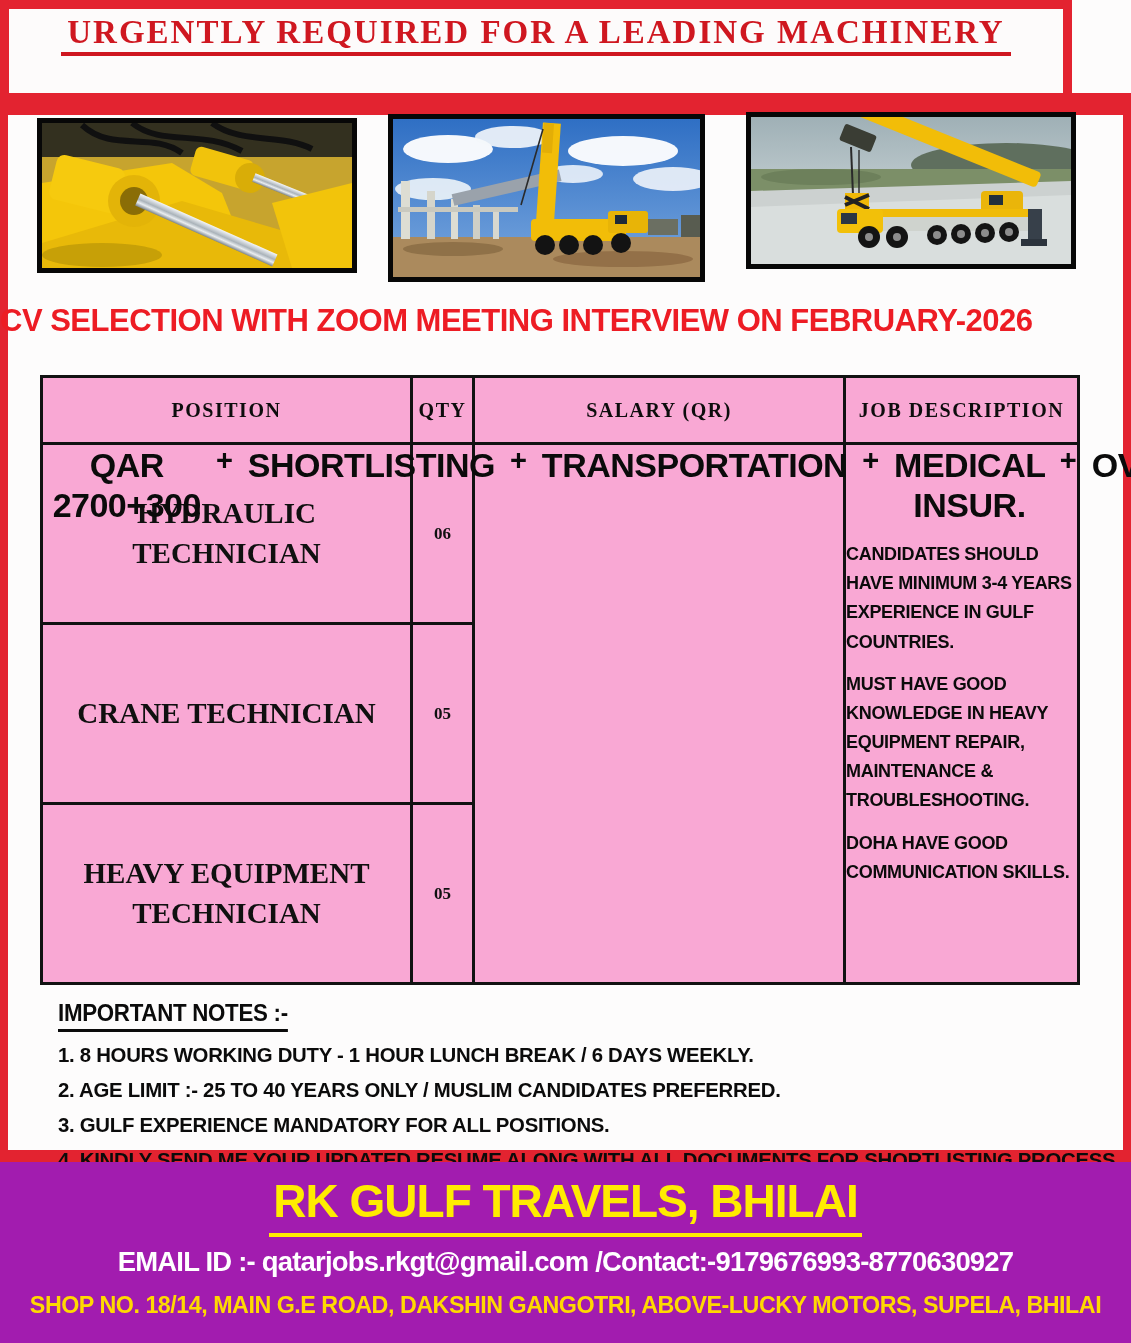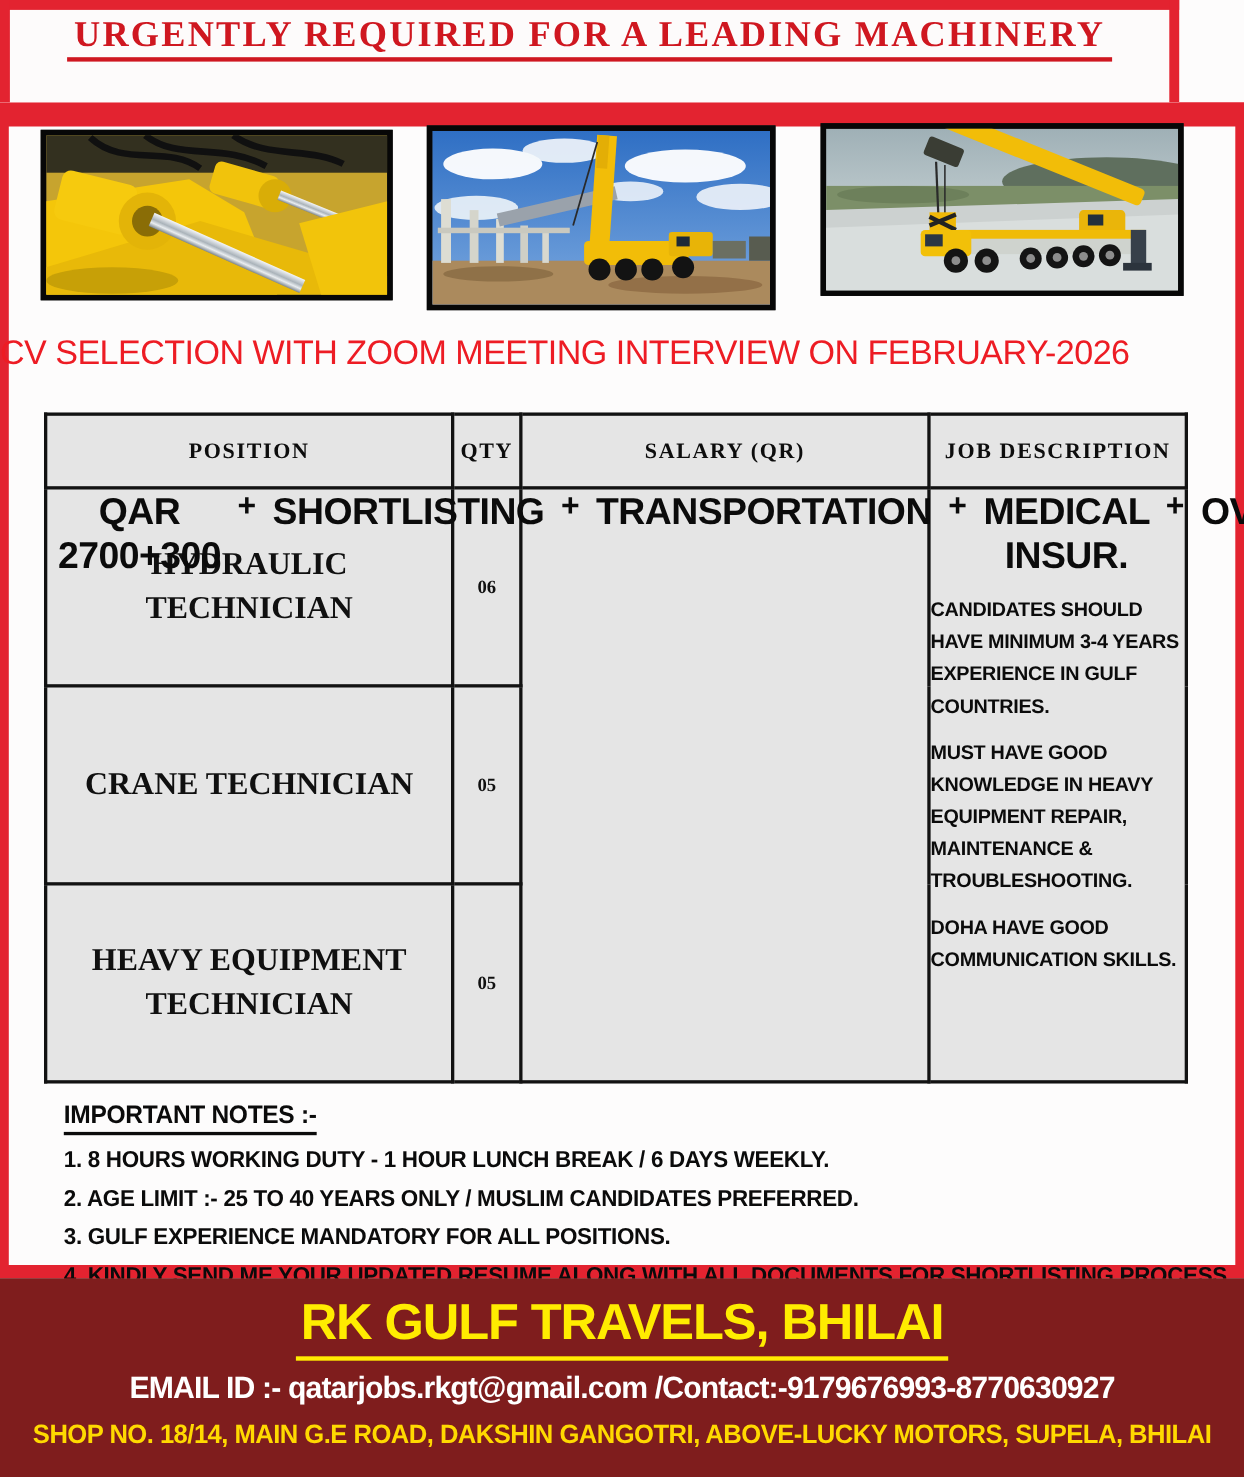--- a/index.html
+++ b/index.html
@@ -28,26 +28,26 @@
   .hdr-line-2{display:inline-block;}
   
   .photo{position:absolute;border:5px solid #070707;background:#222;box-sizing:border-box;}
   .photo svg{display:block;}
   .photo1{left:37px;top:118px;width:320px;height:155px;}
   .photo2{left:388px;top:114px;width:317px;height:168px;}
   .photo3{left:746px;top:112px;width:330px;height:157px;}
   
   .cv-line{
     position:absolute;left:0;top:303px;width:1002px;text-align:center;
-    color:#ed1c24;font-weight:normal;font-size:31px;letter-spacing:-0.5px;white-space:nowrap;
+    color:#ed1c24;font-weight:bold;font-size:31px;letter-spacing:-0.5px;white-space:nowrap;
   }
   
   table.jobs{
     position:absolute;left:40px;top:375px;width:1037px;height:607px;
-    border-collapse:collapse;table-layout:fixed;background:#e5e5e5;
+    border-collapse:collapse;table-layout:fixed;background:#f9a8d4;
   }
   table.jobs th,table.jobs td{border:3px solid #121212;padding:0;}
   th.h-cell{
     height:64px;font-family:"Liberation Serif",serif;font-weight:bold;
     font-size:20px;letter-spacing:1.5px;color:#0d0d0d;text-align:center;
   }
   td.pos-cell{height:177px;text-align:center;vertical-align:middle;}
   .pos-text{
     font-family:"Liberation Serif",serif;font-weight:bold;font-size:29px;
     color:#101010;max-width:310px;margin:0 auto;line-height:1.35;
@@ -71,21 +71,21 @@
     display:inline-block;font-size:23px;font-weight:bold;color:#0b0b0b;
     border-bottom:3px solid #0b0b0b;padding-bottom:2px;letter-spacing:-0.3px;
     transform:scaleX(0.97);transform-origin:left center;white-space:nowrap;
   }
   .note-item{
     display:block;font-size:21px;font-weight:bold;color:#0b0b0b;margin-top:11px;
     letter-spacing:-0.3px;white-space:nowrap;transform:scaleX(0.97);transform-origin:left center;
   }
   
   .footer{
-    position:absolute;left:0;top:1162px;width:1131px;height:181px;background:#7f1d1d;
+    position:absolute;left:0;top:1162px;width:1131px;height:181px;background:#a21caf;
     text-align:center;overflow:hidden;
   }
   .company{
     display:inline-block;margin-top:12px;color:#ffec00;font-weight:bold;font-size:46px;
     letter-spacing:-1px;border-bottom:4px solid #ffec00;padding:0 4px 5px 4px;white-space:nowrap;
   }
   .contact-line{
     margin-top:9px;color:#ffffff;font-weight:bold;font-size:28px;letter-spacing:-0.8px;
     white-space:nowrap;transform:scaleX(0.98);transform-origin:center;
   }

